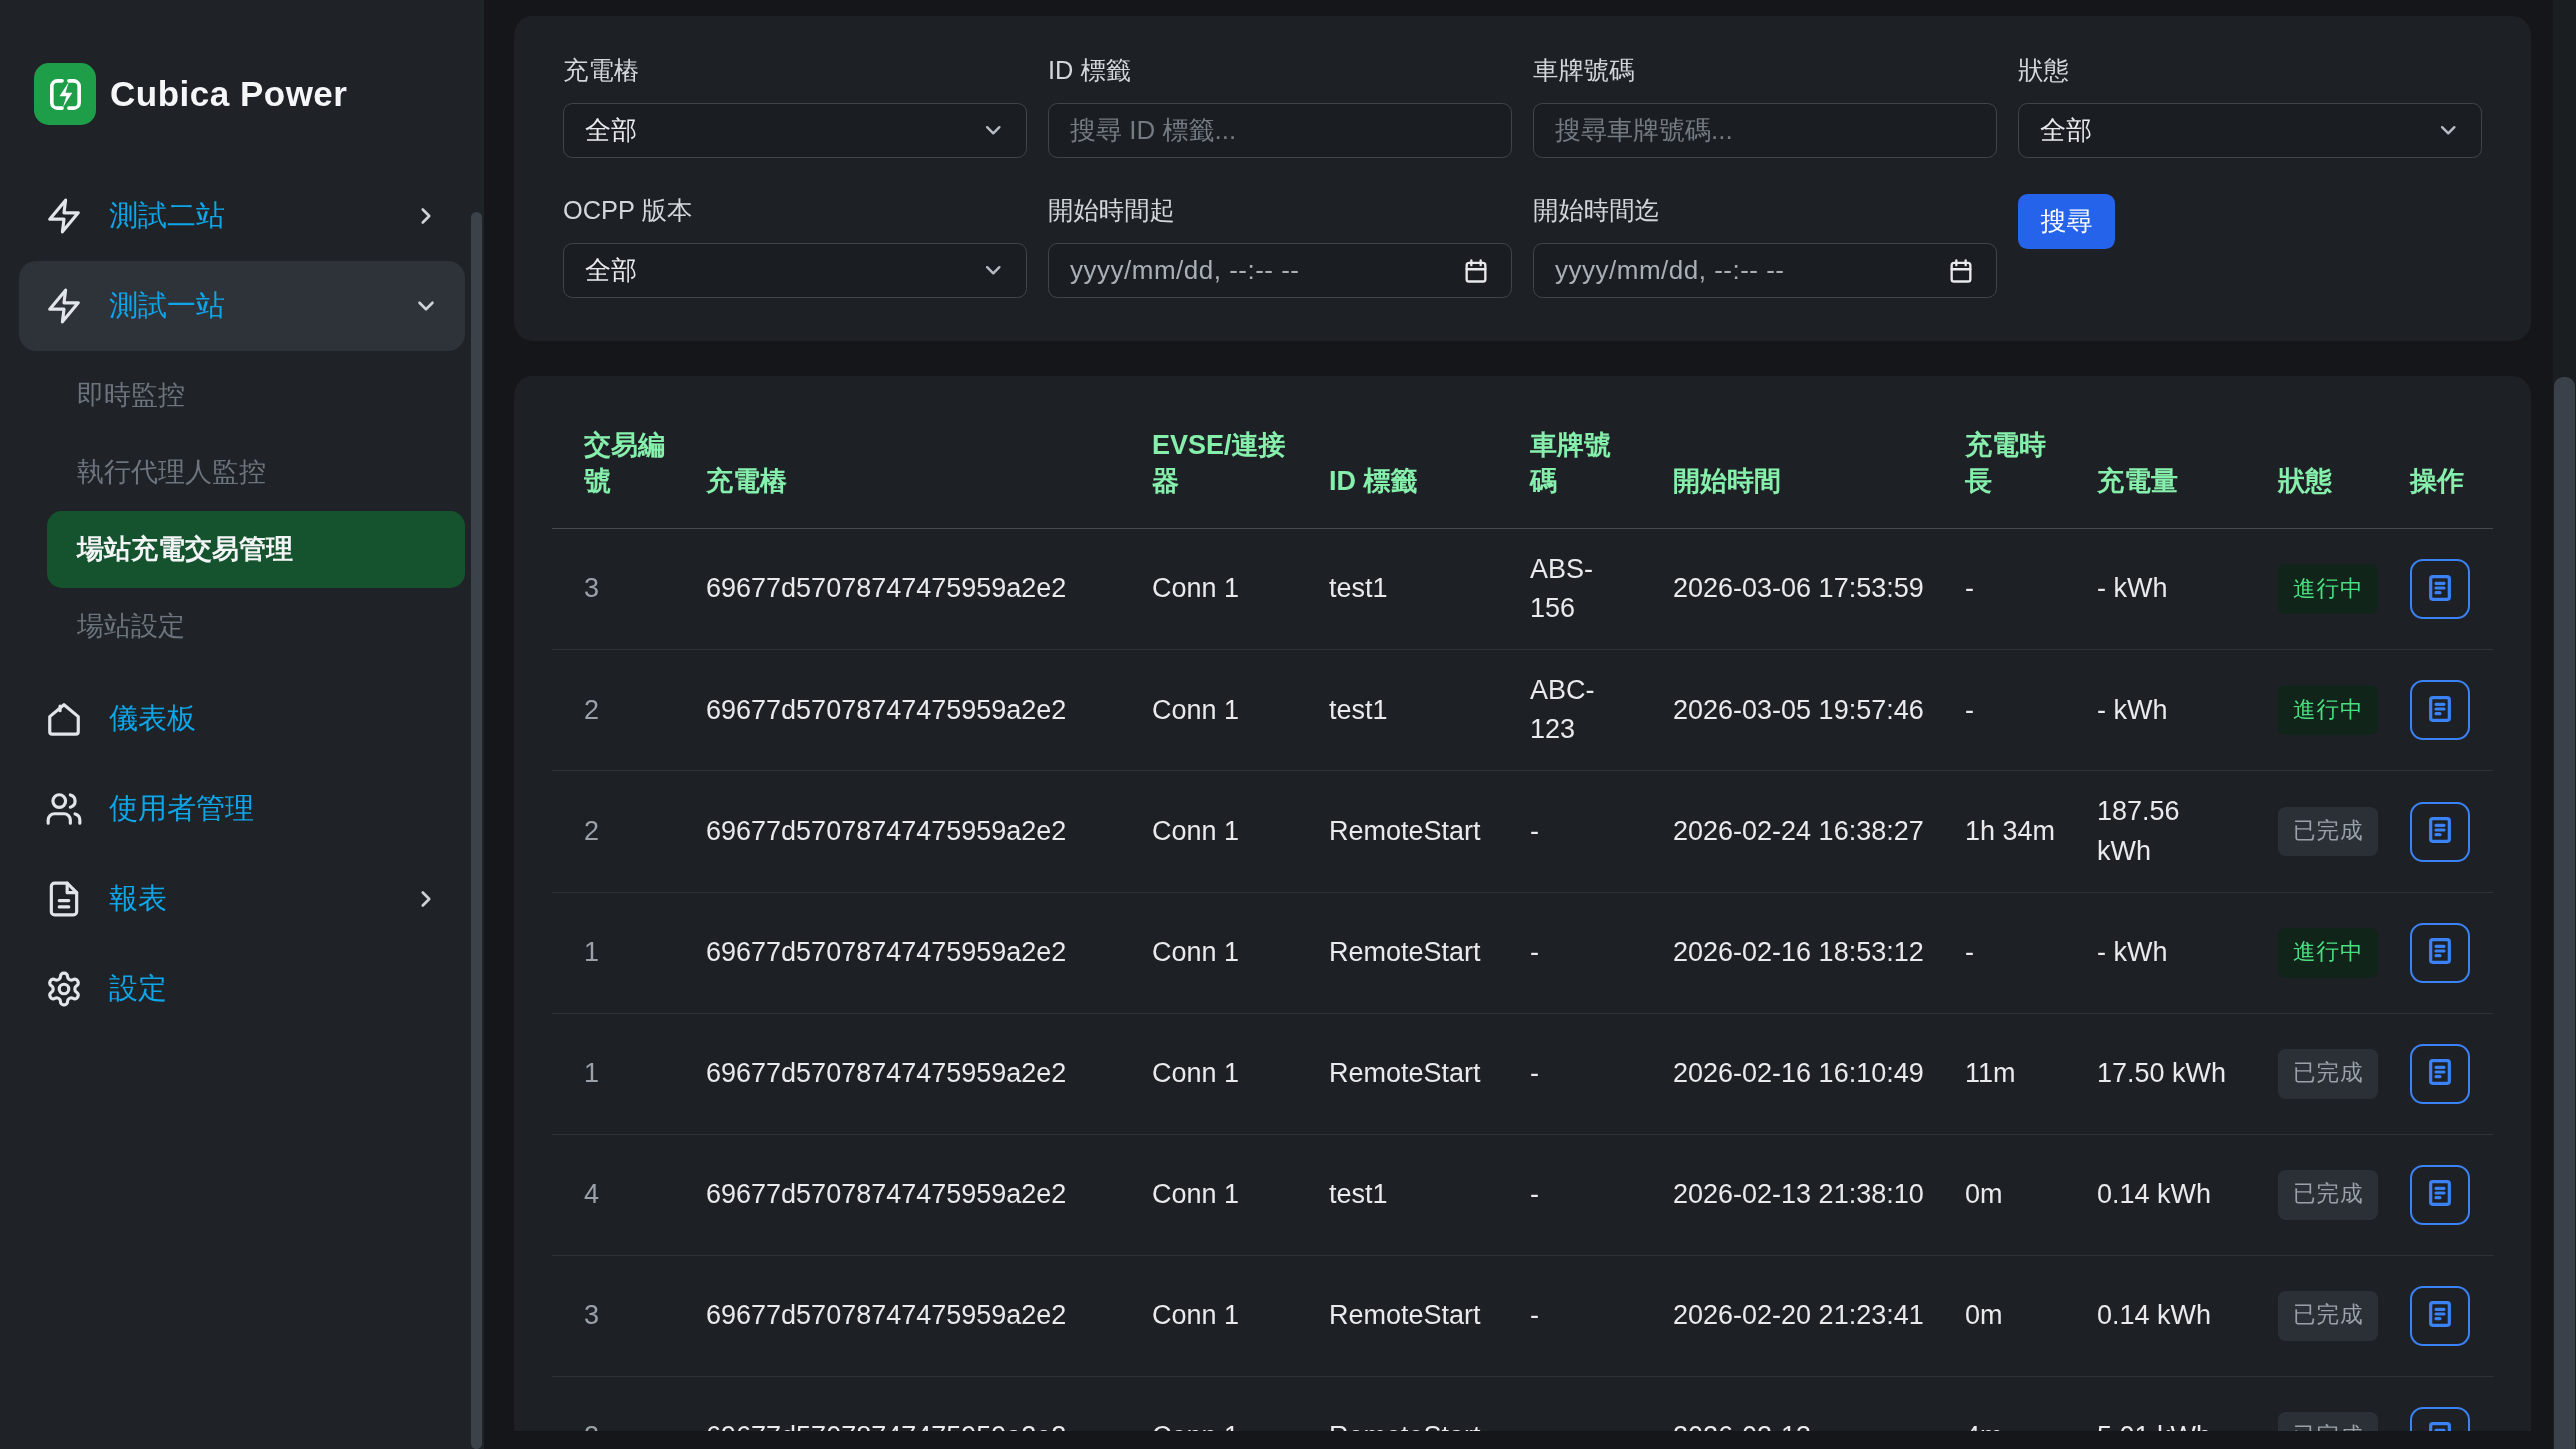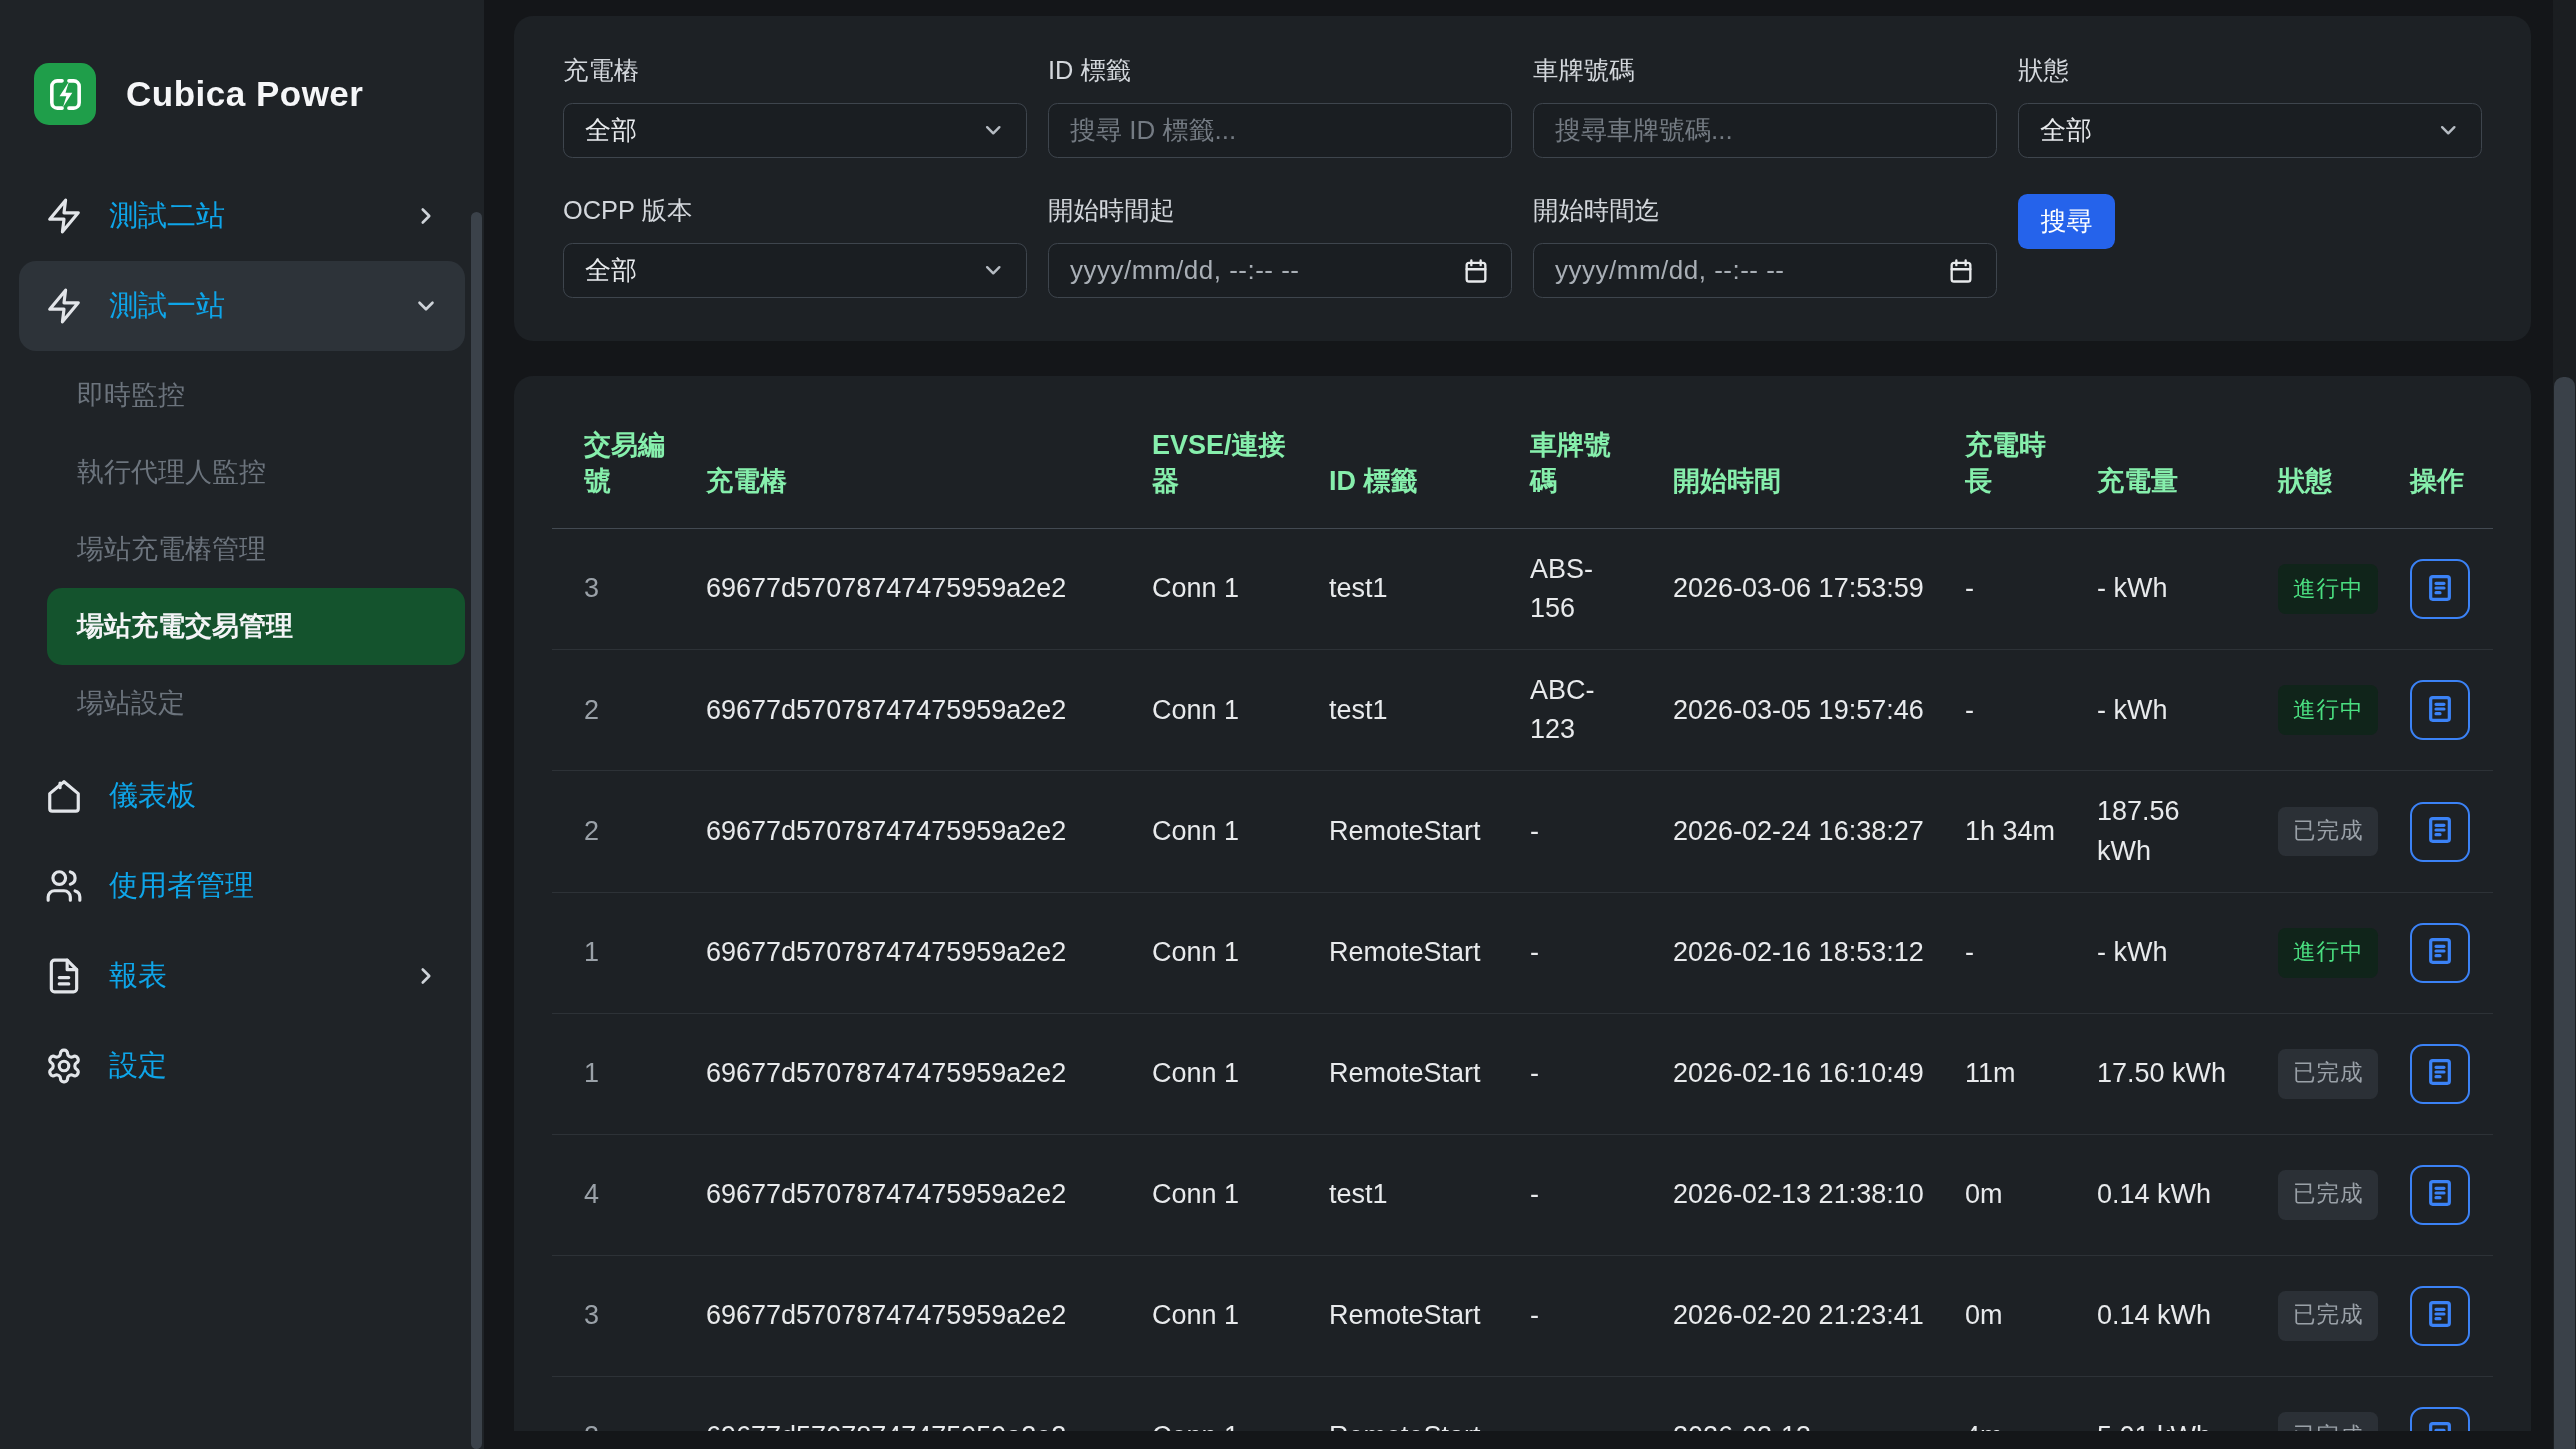--- a/index.html
+++ b/index.html
@@ -12,21 +12,21 @@
     overflow:hidden;
     position:relative;
   }
   
   .sidebar {
     position:relative;
     flex:0 0 484px; width:484px; height:100%;
     background:#1f2327;
     padding:32px 0 0 0;
   }
-  .brand { display:flex; align-items:center; gap:30px; padding:13px 34px 0 34px; height:111px; }
+  .brand { display:flex; align-items:center; gap:14px; padding:13px 34px 0 34px; height:111px; }
   .brand-logo {
     width:62px; height:62px; border-radius:15px;
     background:#1f9e4a;
     display:flex; align-items:center; justify-content:center;
     flex:0 0 62px;
   }
   .brand-name { font-size:35px; font-weight:700; color:#f5f6f8; letter-spacing:0.5px; }
   .nav { padding:28px 19px 0 19px; }
   .nav-item {
     height:90px; display:flex; align-items:center; gap:26px;
@@ -146,21 +146,20 @@
        <span>測試一站</span>
        <span class="chev">
           <svg width="26" height="26" viewBox="0 0 24 24" fill="none" stroke="#ced3d9" stroke-width="2.4" stroke-linecap="round" stroke-linejoin="round">
             <path d="m6 9 6 6 6-6"></path>
           </svg>
         </span>
      </div>
       <div class="sub">
         <div class="sub-item">即時監控</div>
         <div class="sub-item">執行代理人監控</div>
-        <div class="sub-item">場站充電樁管理</div>
         <div class="sub-item active">場站充電交易管理</div>
         <div class="sub-item">場站設定</div>
       </div>
       <div class="nav-item">
        <span class="icon">
           <svg viewBox="0 0 24 24" fill="none" stroke="#e2e5e9" stroke-width="2" stroke-linecap="round" stroke-linejoin="round">
             <path d="M3 10.5 12 3l9 7.5V20a1.5 1.5 0 0 1-1.5 1.5h-15A1.5 1.5 0 0 1 3 20z"></path>
             <path d="M9.5 3.8v3"></path>
           </svg>
         </span>

